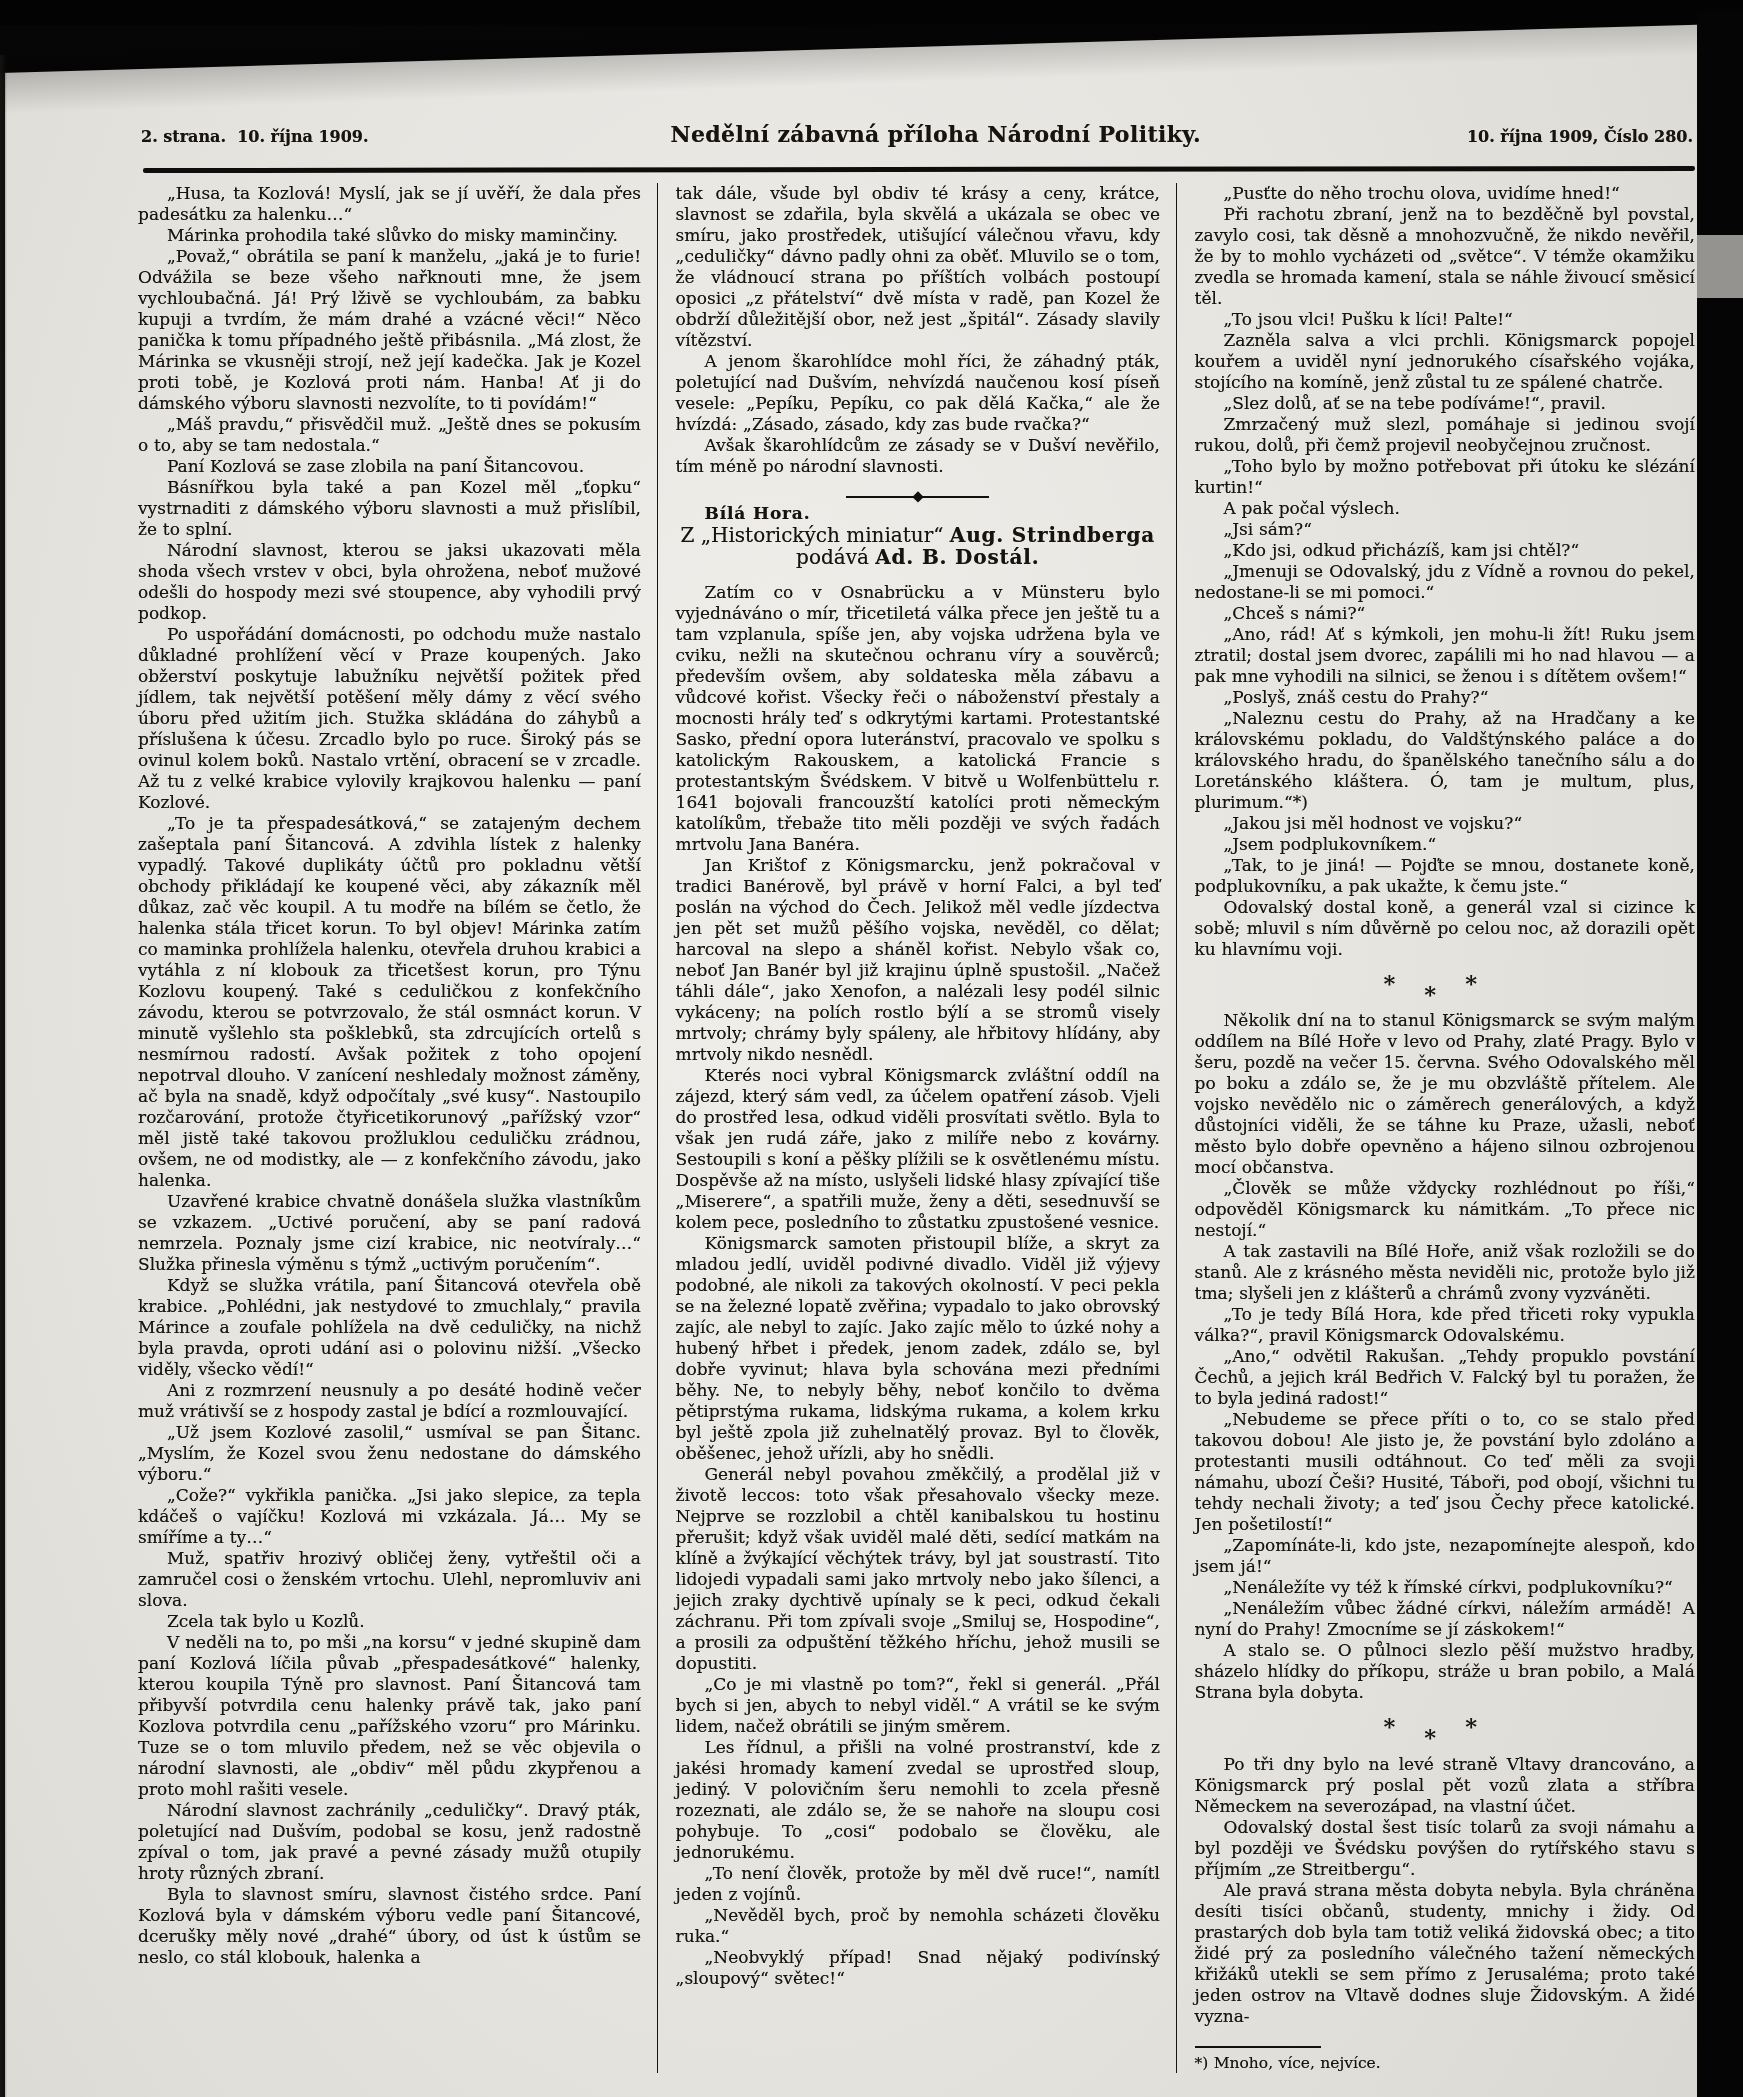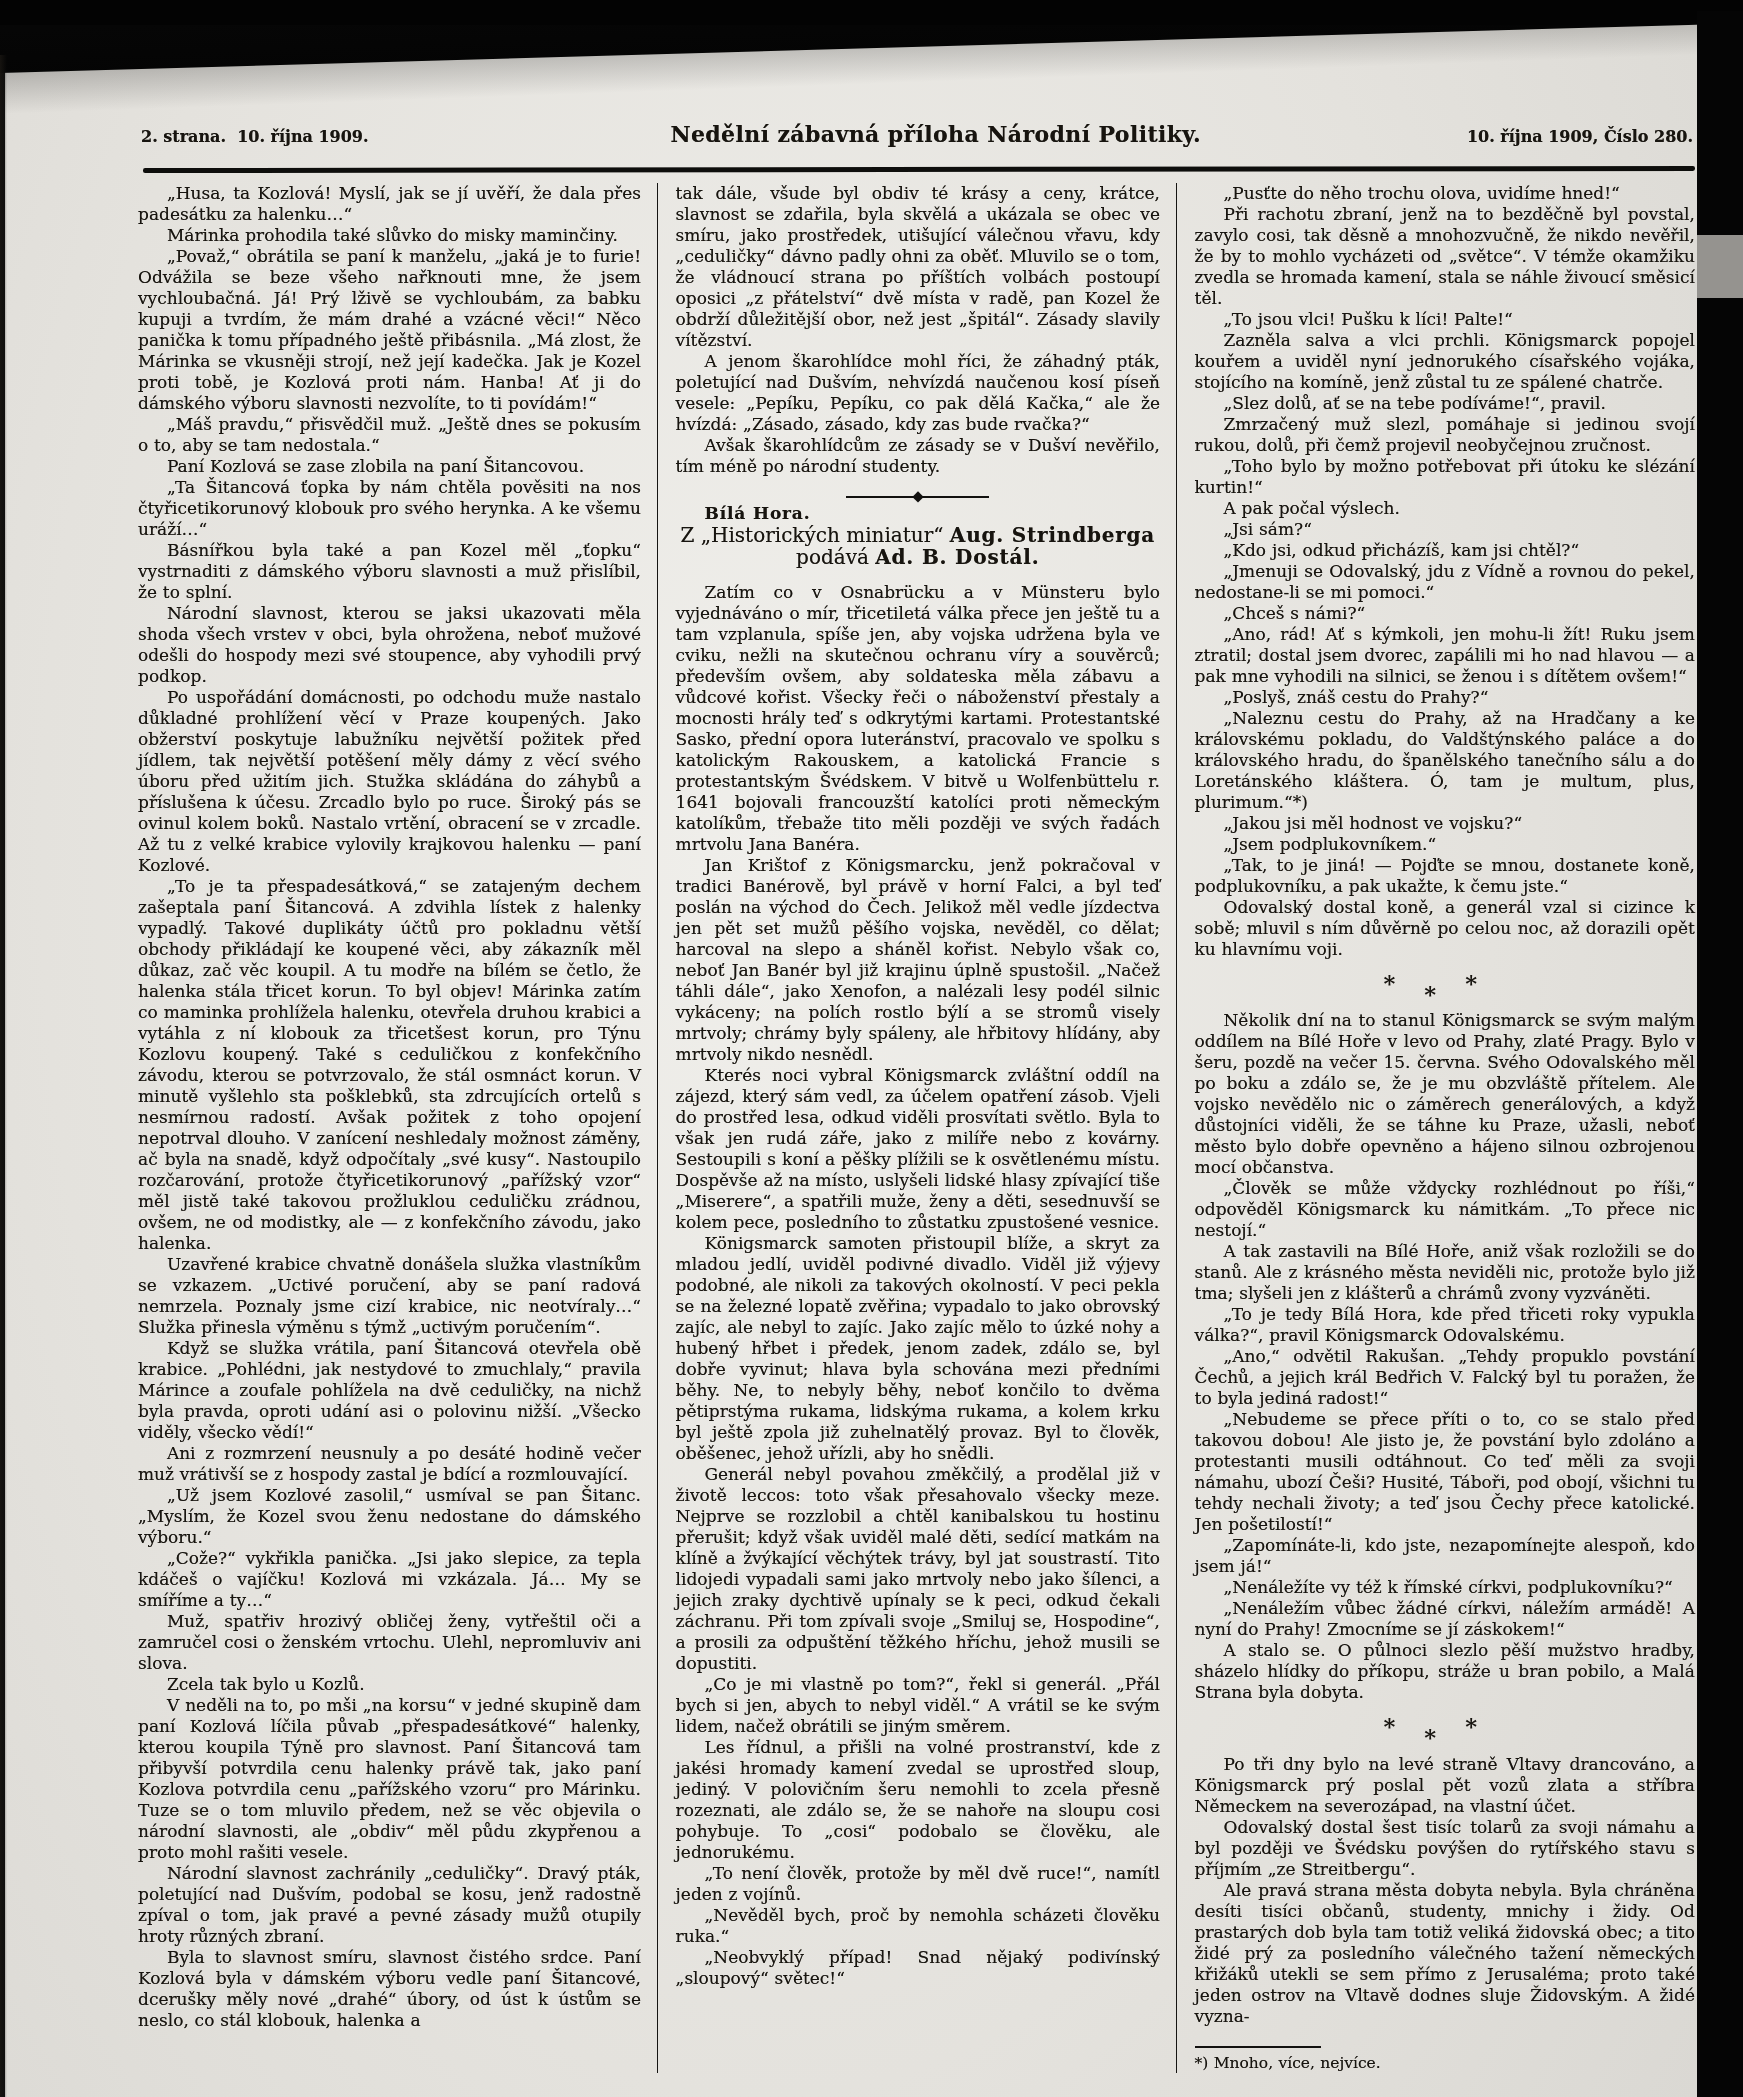--- a/index.html
+++ b/index.html
@@ -66,41 +66,40 @@
   <div class="head-rule"></div>
 
   <div class="cols">
 
     <div class="col col-1">
       <p>„Husa, ta Kozlová! Myslí, jak se jí uvěří, že dala přes padesátku za halenku…“</p>
       <p>Márinka prohodila také slůvko do misky maminčiny.</p>
       <p>„Považ,“ obrátila se paní k manželu, „jaká je to furie! Odvážila se beze všeho nařknouti mne, že jsem vychloubačná. Já! Prý lživě se vychloubám, za babku kupuji a tvrdím, že mám drahé a vzácné věci!“ Něco panička k tomu případného ještě přibásnila. „Má zlost, že Márinka se vkusněji strojí, než její kadečka. Jak je Kozel proti tobě, je Kozlová proti nám. Hanba! Ať ji do dámského výboru slavnosti nezvolíte, to ti povídám!“</p>
       <p>„Máš pravdu,“ přisvědčil muž. „Ještě dnes se pokusím o to, aby se tam nedostala.“</p>
       <p>Paní Kozlová se zase zlobila na paní Šitancovou.</p>
-      <p>„Ta Šitancová ťopka by nám chtěla pověsiti na nos čtyřicetikorunový klobouk pro svého herynka. A ke všemu uráží…“</p>
       <p>Básnířkou byla také a pan Kozel měl „ťopku“ vystrnaditi z dámského výboru slavnosti a muž přislíbil, že to splní.</p>
       <p>Národní slavnost, kterou se jaksi ukazovati měla shoda všech vrstev v obci, byla ohrožena, neboť mužové odešli do hospody mezi své stoupence, aby vyhodili prvý podkop.</p>
       <p>Po uspořádání domácnosti, po odchodu muže nastalo důkladné prohlížení věcí v Praze koupených. Jako obžerství poskytuje labužníku největší požitek před jídlem, tak největší potěšení měly dámy z věcí svého úboru před užitím jich. Stužka skládána do záhybů a příslušena k účesu. Zrcadlo bylo po ruce. Široký pás se ovinul kolem boků. Nastalo vrtění, obracení se v zrcadle. Až tu z velké krabice vylovily krajkovou halenku — paní Kozlové.</p>
       <p>„To je ta přespadesátková,“ se zatajeným dechem zašeptala paní Šitancová. A zdvihla lístek z halenky vypadlý. Takové duplikáty účtů pro pokladnu větší obchody přikládají ke koupené věci, aby zákazník měl důkaz, zač věc koupil. A tu modře na bílém se četlo, že halenka stála třicet korun. To byl objev! Márinka zatím co maminka prohlížela halenku, otevřela druhou krabici a vytáhla z ní klobouk za třicetšest korun, pro Týnu Kozlovu koupený. Také s ceduličkou z konfekčního závodu, kterou se potvrzovalo, že stál osmnáct korun. V minutě vyšlehlo sta pošklebků, sta zdrcujících ortelů s nesmírnou radostí. Avšak požitek z toho opojení nepotrval dlouho. V zanícení neshledaly možnost záměny, ač byla na snadě, když odpočítaly „své kusy“. Nastoupilo rozčarování, protože čtyřicetikorunový „pařížský vzor“ měl jistě také takovou prožluklou ceduličku zrádnou, ovšem, ne od modistky, ale — z konfekčního závodu, jako halenka.</p>
       <p>Uzavřené krabice chvatně donášela služka vlastníkům se vzkazem. „Uctivé poručení, aby se paní radová nemrzela. Poznaly jsme cizí krabice, nic neotvíraly…“ Služka přinesla výměnu s týmž „uctivým poručením“.</p>
       <p>Když se služka vrátila, paní Šitancová otevřela obě krabice. „Pohlédni, jak nestydové to zmuchlaly,“ pravila Márince a zoufale pohlížela na dvě ceduličky, na nichž byla pravda, oproti udání asi o polovinu nižší. „Všecko viděly, všecko vědí!“</p>
       <p>Ani z rozmrzení neusnuly a po desáté hodině večer muž vrátivší se z hospody zastal je bdící a rozmlouvající.</p>
       <p>„Už jsem Kozlové zasolil,“ usmíval se pan Šitanc. „Myslím, že Kozel svou ženu nedostane do dámského výboru.“</p>
       <p>„Cože?“ vykřikla panička. „Jsi jako slepice, za tepla kdáčeš o vajíčku! Kozlová mi vzkázala. Já… My se smíříme a ty…“</p>
       <p>Muž, spatřiv hrozivý obličej ženy, vytřeštil oči a zamručel cosi o ženském vrtochu. Ulehl, nepromluviv ani slova.</p>
       <p>Zcela tak bylo u Kozlů.</p>
       <p>V neděli na to, po mši „na korsu“ v jedné skupině dam paní Kozlová líčila půvab „přespadesátkové“ halenky, kterou koupila Týně pro slavnost. Paní Šitancová tam přibyvší potvrdila cenu halenky právě tak, jako paní Kozlova potvrdila cenu „pařížského vzoru“ pro Márinku. Tuze se o tom mluvilo předem, než se věc objevila o národní slavnosti, ale „obdiv“ měl půdu zkypřenou a proto mohl rašiti vesele.</p>
       <p>Národní slavnost zachránily „ceduličky“. Dravý pták, poletující nad Dušvím, podobal se kosu, jenž radostně zpíval o tom, jak pravé a pevné zásady mužů otupily hroty různých zbraní.</p>
       <p>Byla to slavnost smíru, slavnost čistého srdce. Paní Kozlová byla v dámském výboru vedle paní Šitancové, dcerušky měly nové „drahé“ úbory, od úst k ústům se neslo, co stál klobouk, halenka a</p>
     </div>
 
     <div class="col col-2">
       <p class="cont">tak dále, všude byl obdiv té krásy a ceny, krátce, slavnost se zdařila, byla skvělá a ukázala se obec ve smíru, jako prostředek, utišující válečnou vřavu, kdy „ceduličky“ dávno padly ohni za oběť. Mluvilo se o tom, že vládnoucí strana po příštích volbách postoupí oposici „z přátelství“ dvě místa v radě, pan Kozel že obdrží důležitější obor, než jest „špitál“. Zásady slavily vítězství.</p>
       <p>A jenom škarohlídce mohl říci, že záhadný pták, poletující nad Dušvím, nehvízdá naučenou kosí píseň vesele: „Pepíku, Pepíku, co pak dělá Kačka,“ ale že hvízdá: „Zásado, zásado, kdy zas bude rvačka?“</p>
-      <p>Avšak škarohlídcům ze zásady se v Dušví nevěřilo, tím méně po národní studenty.</p>
+      <p>Avšak škarohlídcům ze zásady se v Dušví nevěřilo, tím méně po národní slavnosti.</p>
 
       <div class="ornament"></div>
 
       <p class="title">Bílá Hora.</p>
       <div class="byline">
         <span>Z „Historických miniatur“ </span><b>Aug. Strindberga</b><br>
         <span>podává </span><b>Ad. B. Dostál.</b>
       </div>
 
       <p>Zatím co v Osnabrücku a v Münsteru bylo vyjednáváno o mír, třicetiletá válka přece jen ještě tu a tam vzplanula, spíše jen, aby vojska udržena byla ve cviku, nežli na skutečnou ochranu víry a souvěrců; především ovšem, aby soldateska měla zábavu a vůdcové kořist. Všecky řeči o náboženství přestaly a mocnosti hrály teď s odkrytými kartami. Protestantské Sasko, přední opora luteránství, pracovalo ve spolku s katolickým Rakouskem, a katolická Francie s protestantským Švédskem. V bitvě u Wolfenbüttelu r. 1641 bojovali francouzští katolíci proti německým katolíkům, třebaže tito měli později ve svých řadách mrtvolu Jana Banéra.</p>

